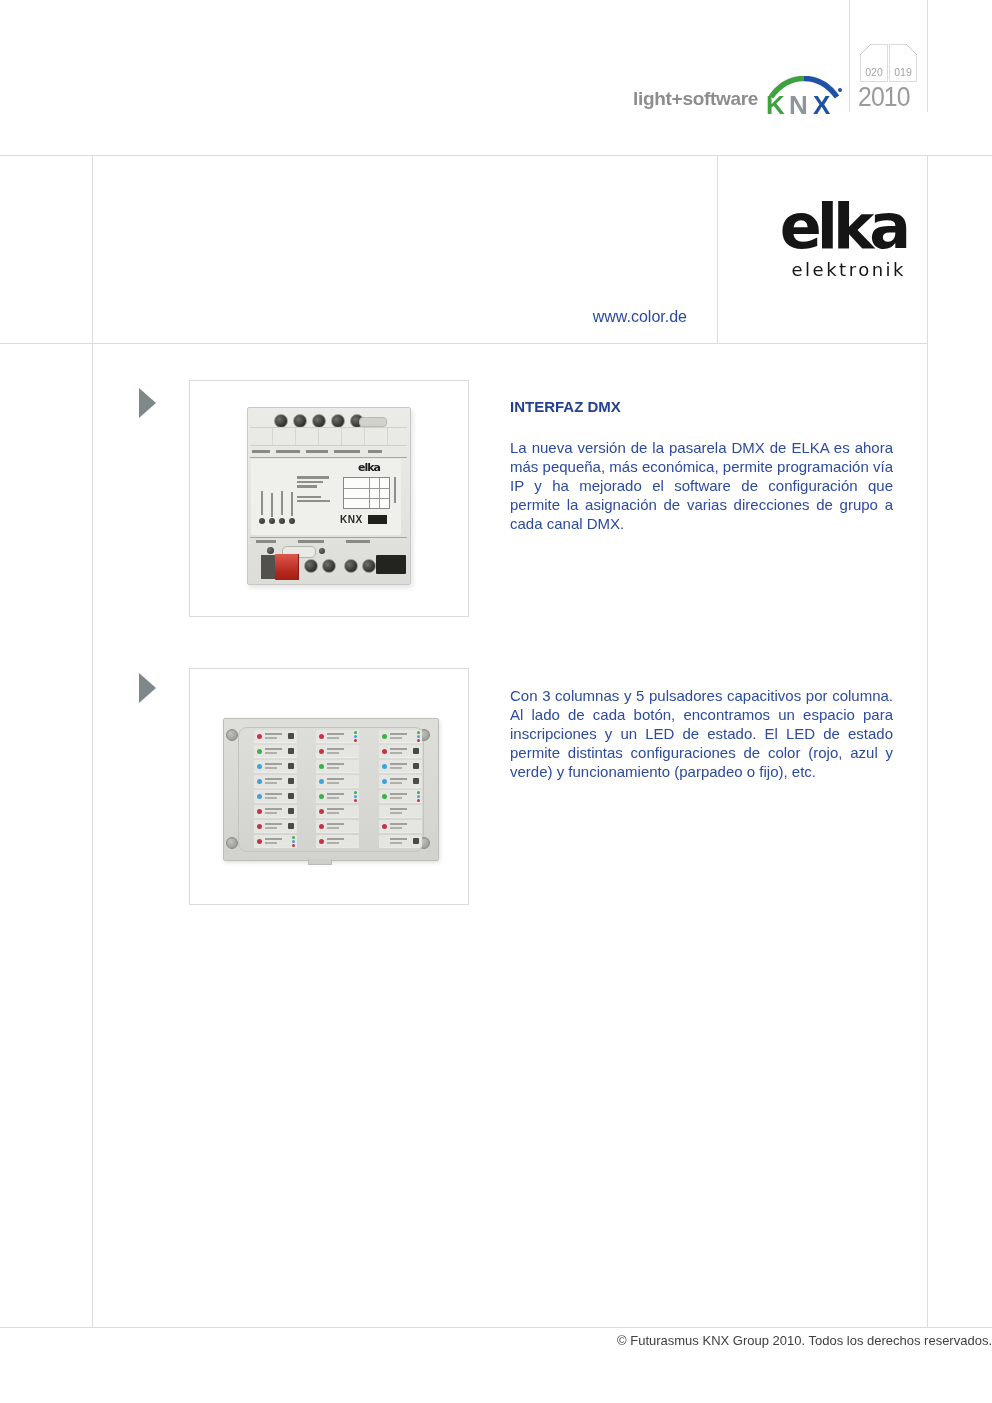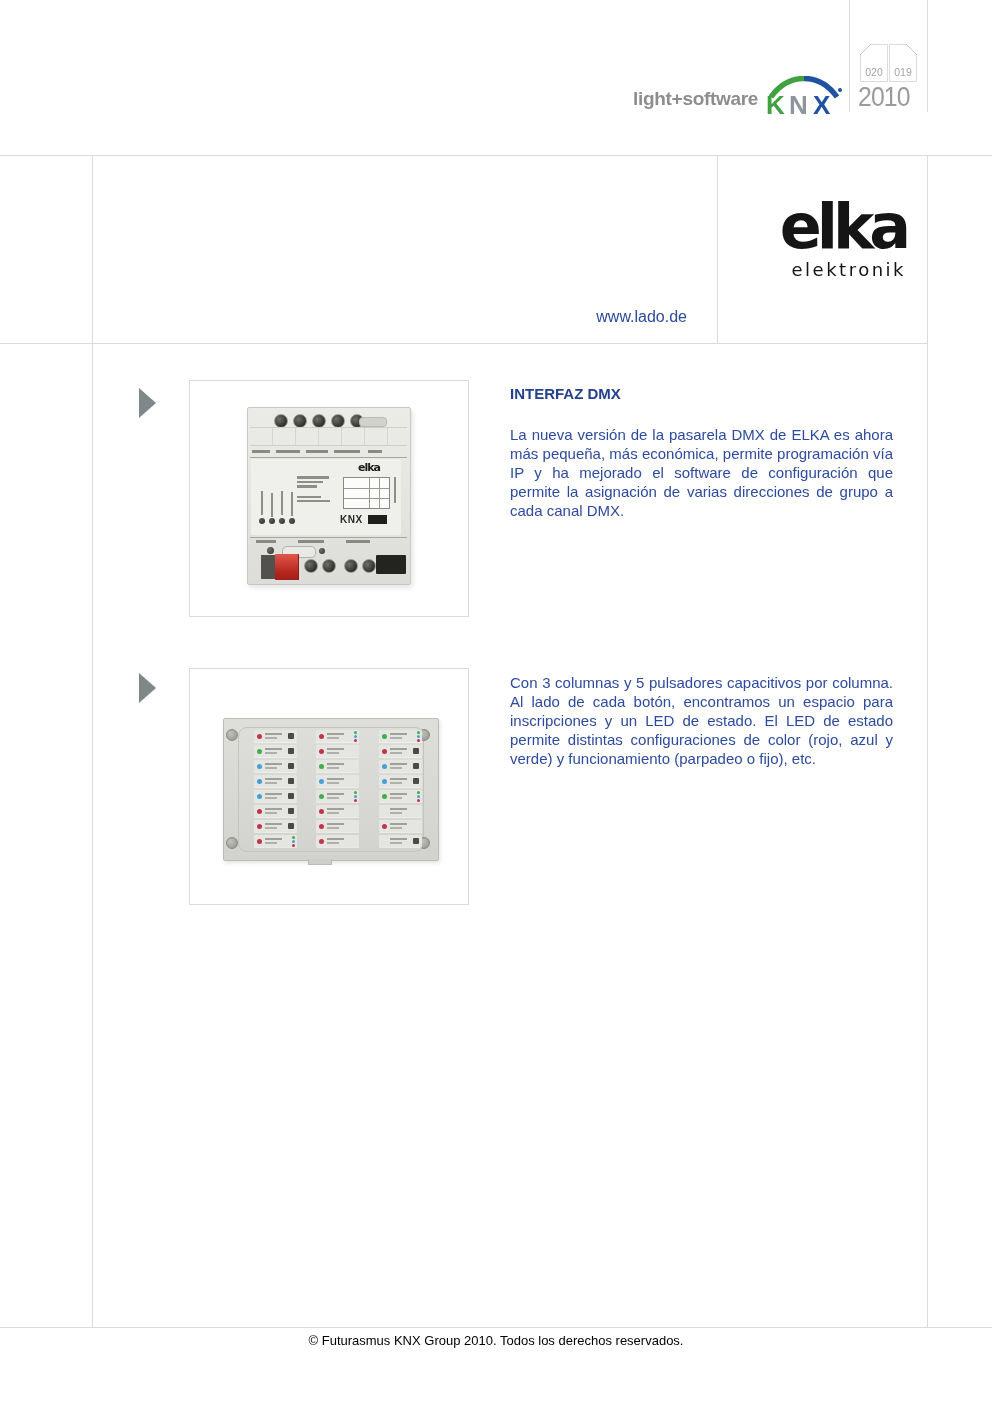--- a/index.html
+++ b/index.html
@@ -26,26 +26,26 @@
                line-height:0.95;letter-spacing:-5px;}
   .brand .sub{font-family:"DejaVu Sans", sans-serif;font-size:18px;letter-spacing:2.5px;
               margin-top:2px;}
   .website{position:absolute;left:92px;top:308px;width:595px;text-align:right;
            font-size:16px;color:#2b4a9c;}
 
   
   .marker{position:absolute;width:0;height:0;border-top:15px solid transparent;
           border-bottom:15px solid transparent;border-left:17px solid #7e8889;}
   .photo-box{position:absolute;width:278px;height:235px;border:1px solid #dadada;background:#fff;}
-  .section-text{position:absolute;left:510px;width:383px;}
+  .section-text{position:absolute;left:510px;width:383px;margin-top:13px;}
   .section-text h3{margin:0 0 23px 0;font-size:15px;line-height:16px;font-weight:bold;color:#24418f;}
   .section-text p{margin:0;font-size:15px;line-height:19px;color:#2d4b9e;
                   text-align:justify;}
-  .footer-text{position:absolute;left:0;top:1333px;width:992px;text-align:center;
-               font-size:13px;color:#000000;}
+  .footer-text{position:absolute;left:0;top:1333px;width:992px;text-align:right;
+               font-size:13px;color:#404040;}
 
   
   .dx-body{position:absolute;left:57px;top:26px;width:162px;height:176px;
            background:linear-gradient(180deg,#ebebe8,#e3e3df 60%,#dcdcd8);
            border:1px solid #c9c9c4;border-radius:2px;box-shadow:2px 3px 5px rgba(0,0,0,0.10);}
   .dx-screw{position:absolute;width:12px;height:12px;border-radius:50%;
             background:radial-gradient(circle at 35% 35%,#6f6f6a,#2d2d2a 72%);border:1px solid #9b9b95;}
   .dx-slot{position:absolute;left:111px;top:9px;width:26px;height:8px;background:#d2d2cd;
            border:1px solid #b8b8b2;border-radius:4px;}
   .dx-row2{position:absolute;left:2px;top:19px;width:157px;height:17px;
@@ -139,21 +139,21 @@
   <div class="hline" style="left:0;top:343px;width:928px;"></div>
   <div class="vline" style="left:92px;top:155px;height:1172px;"></div>
   <div class="vline" style="left:717px;top:155px;height:188px;"></div>
   <div class="vline" style="left:927px;top:155px;height:1172px;"></div>
   <div class="hline" style="left:0;top:1327px;width:992px;"></div>
 
   <div class="brand">
     <div class="word">elka</div>
     <div class="sub">elektronik</div>
   </div>
-  <div class="website">www.lado.de</div>
+  <div class="website">www.color.de</div>
 
   <div class="marker" style="left:139px;top:388px;"></div>
 
   <div class="photo-box" style="left:189px;top:380px;">
     <div class="dx-body">
       <div class="dx-screw" style="left:26px;top:6px;"></div>
       <div class="dx-screw" style="left:45px;top:6px;"></div>
       <div class="dx-screw" style="left:64px;top:6px;"></div>
       <div class="dx-screw" style="left:83px;top:6px;"></div>
       <div class="dx-screw" style="left:102px;top:6px;"></div>

